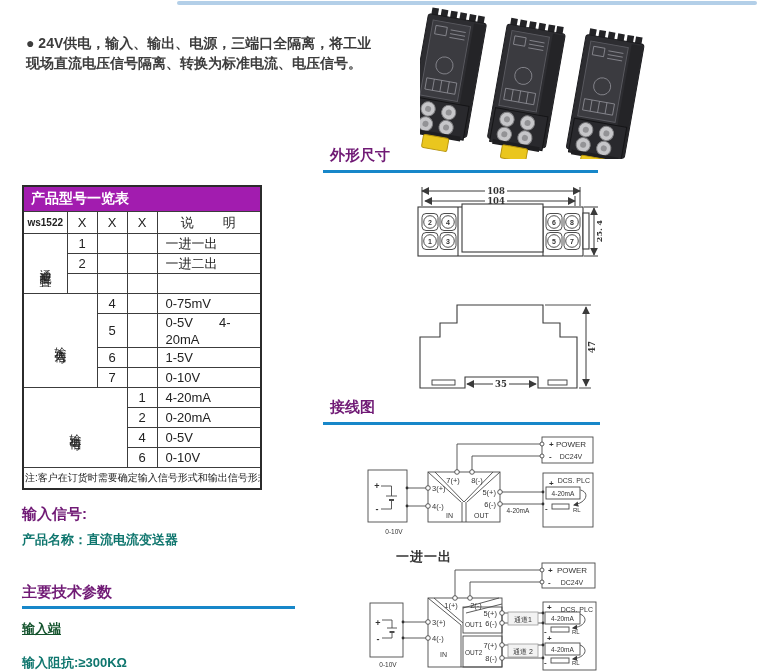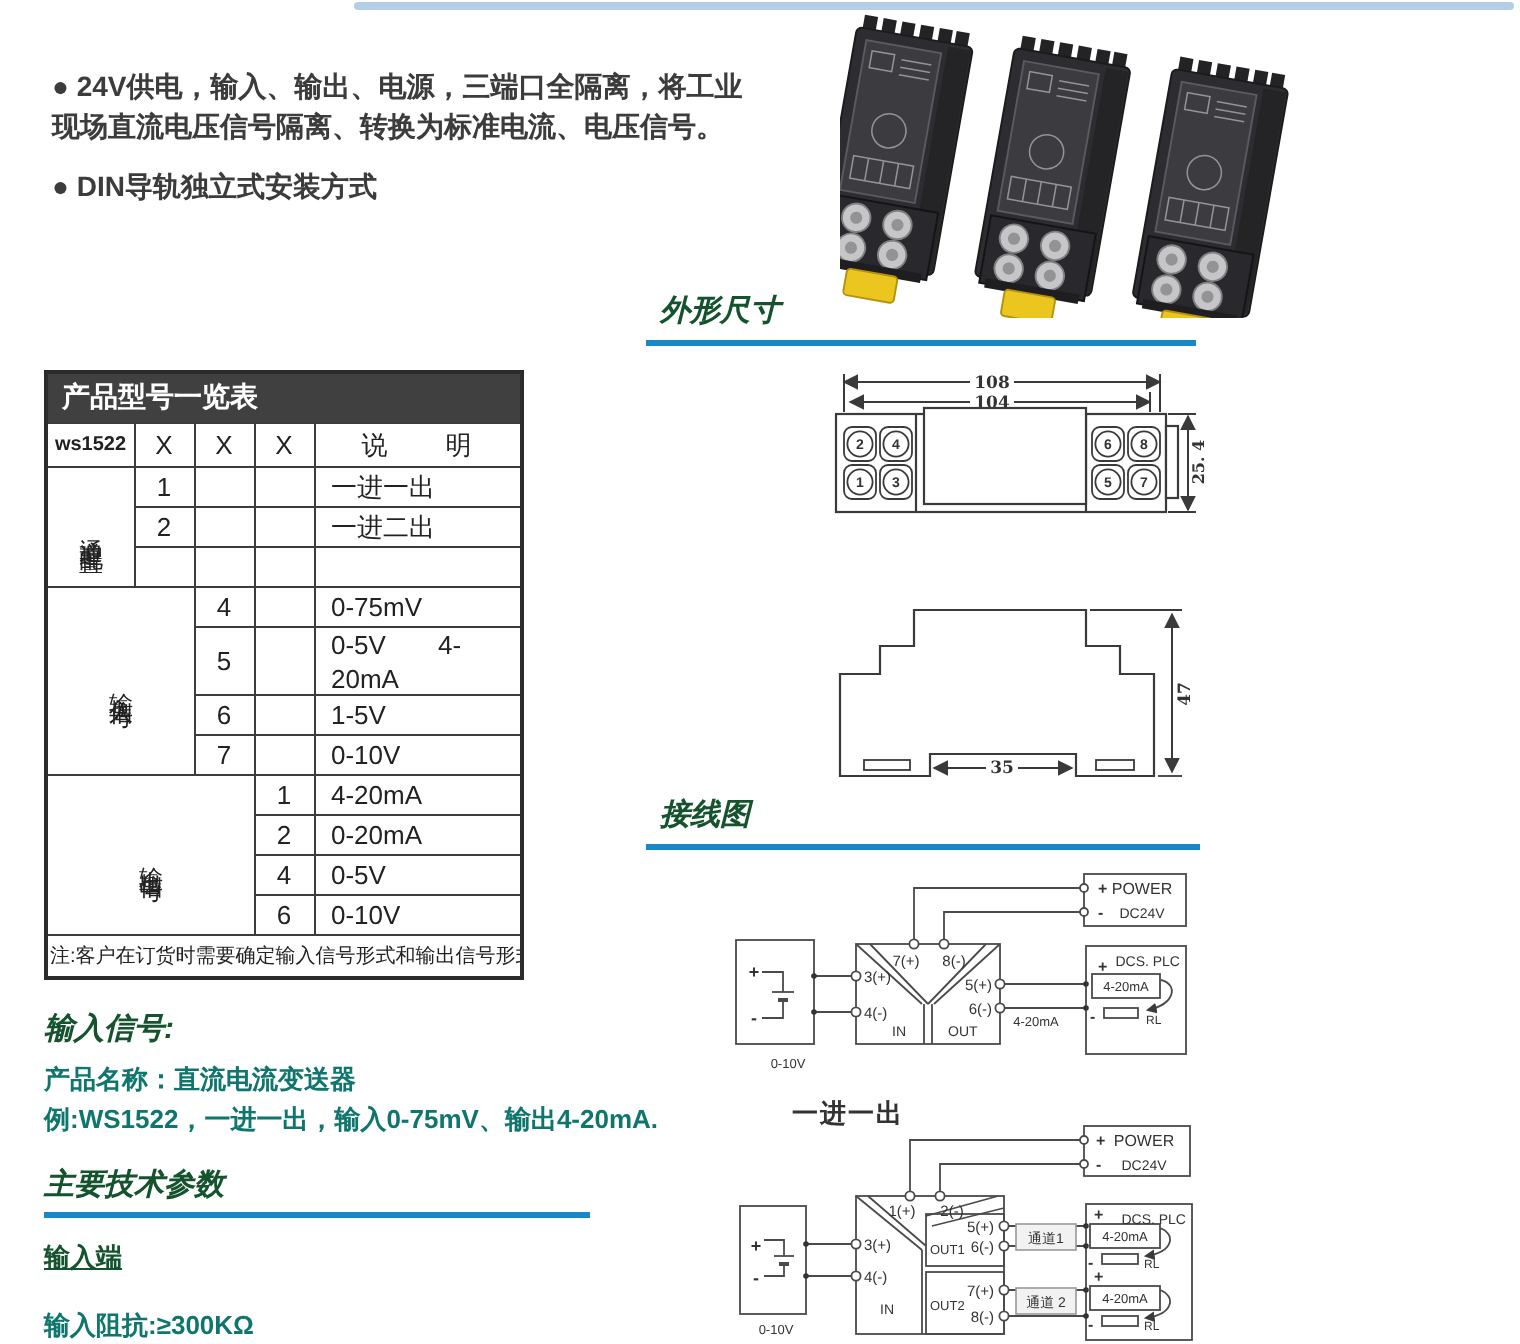--- a/index.html
+++ b/index.html
@@ -9,33 +9,33 @@
   .top-line { position:absolute; left:177px; top:1px; width:580px; height:4px;
               background:#b3cfe8; border-radius:3px; }
 
   .features { position:absolute; left:26px; top:34px; width:348px; color:#3c3c3c;
               font-size:14px; font-weight:600; line-height:19.5px; }
   .features p + p { margin-top:11px; }
 
   .photo { position:absolute; left:420px; top:3px; }
 
   
-  .sec-h { position:absolute; color:#14532d; font-weight:bold; font-size:15px;font-style:italic; }
+  .sec-h { position:absolute; color:#701a75; font-weight:bold; font-size:15px; }
   .sec-h-sm { position:absolute; color:#14532d; font-weight:bold; font-size:13px;text-decoration:underline; }
   .rule { position:absolute; height:3px; background:#1787c9; }
 
   .body-line { position:absolute; color:#0f766e; font-size:13px; font-weight:600; }
 
   
   .model-table { position:absolute; left:22px; top:185px; width:238px;
                  border-collapse:collapse; table-layout:fixed; color:#222;
                  border:2px solid #2b2b2b; }
   .model-table td { border:1px solid #3c3c3c; font-size:13px; height:20px;
                     text-align:center; padding:0; overflow:hidden; }
-  .model-table td.r-title { background:#404040; color:#fff; font-weight:bold;
+  .model-table td.r-title { background:#a21caf; color:#fff; font-weight:bold;
                     font-size:14px; text-align:left; padding:3px 7px; height:24px; }
   .model-table td.model { font-weight:bold; font-size:10px; height:22px; }
   .model-table td.deschead { letter-spacing:1px;margin-top:33px; }
   .model-table td.desc { text-align:left; padding-left:8px; }
   .model-table td.vlab span { display:inline-block; writing-mode:vertical-rl;
                     text-orientation:upright; letter-spacing:2px; font-size:12px;
                     line-height:1.05; }
   .model-table td.note { font-size:10px; white-space:nowrap; height:21px;
                     text-align:center; padding:0 1px; }
 
@@ -47,21 +47,20 @@
 </style>
 </head>
 <body>
 
 <div class="page">
 
   <div class="top-line"></div>
 
   <div class="features">
     <p>●  24V供电，输入、输出、电源，三端口全隔离，将工业现场直流电压信号隔离、转换为标准电流、电压信号。</p>
-    <p>●  DIN导轨独立式安装方式</p>
   </div>
 
   <svg class="photo" width="290" height="156" viewBox="0 0 290 156">
     <defs>
       <g id="isoMod">
         <rect x="3" y="0" width="7" height="11" fill="#232326"></rect>
         <rect x="13" y="0" width="7" height="11" fill="#232326"></rect>
         <rect x="23" y="0" width="7" height="11" fill="#232326"></rect>
         <rect x="33" y="0" width="7" height="11" fill="#232326"></rect>
         <rect x="43" y="0" width="7" height="11" fill="#232326"></rect>
@@ -426,20 +425,19 @@
     <text x="194" y="74" font-size="8" font-weight="bold">-</text>
     <text x="222" y="74" font-size="6">RL</text>
     <text x="197" y="81" font-size="8" font-weight="bold">+</text>
     <text x="212.5" y="91.5" font-size="6.5" text-anchor="middle">4-20mA</text>
     <text x="194" y="105" font-size="8" font-weight="bold">-</text>
     <text x="222" y="105" font-size="6">RL</text>
   </svg>
 
   <div class="sec-h" style="left:22px; top:505px;">输入信号:</div>
   <p class="body-line" style="left:22px; top:531px;">产品名称：直流电流变送器</p>
-  <p class="body-line" style="left:22px; top:551px;">例:WS1522，一进一出，输入0-75mV、输出4-20mA.</p>
 
   <div class="sec-h" style="left:22px; top:583px;">主要技术参数</div>
   <div class="rule" style="left:22px; top:606px; width:273px;"></div>
   <div class="sec-h-sm" style="left:22px; top:620px;">输入端</div>
   <p class="body-line" style="left:22px; top:654px;">输入阻抗:≥300KΩ</p>
 
 </div>
 
 </body></html>

